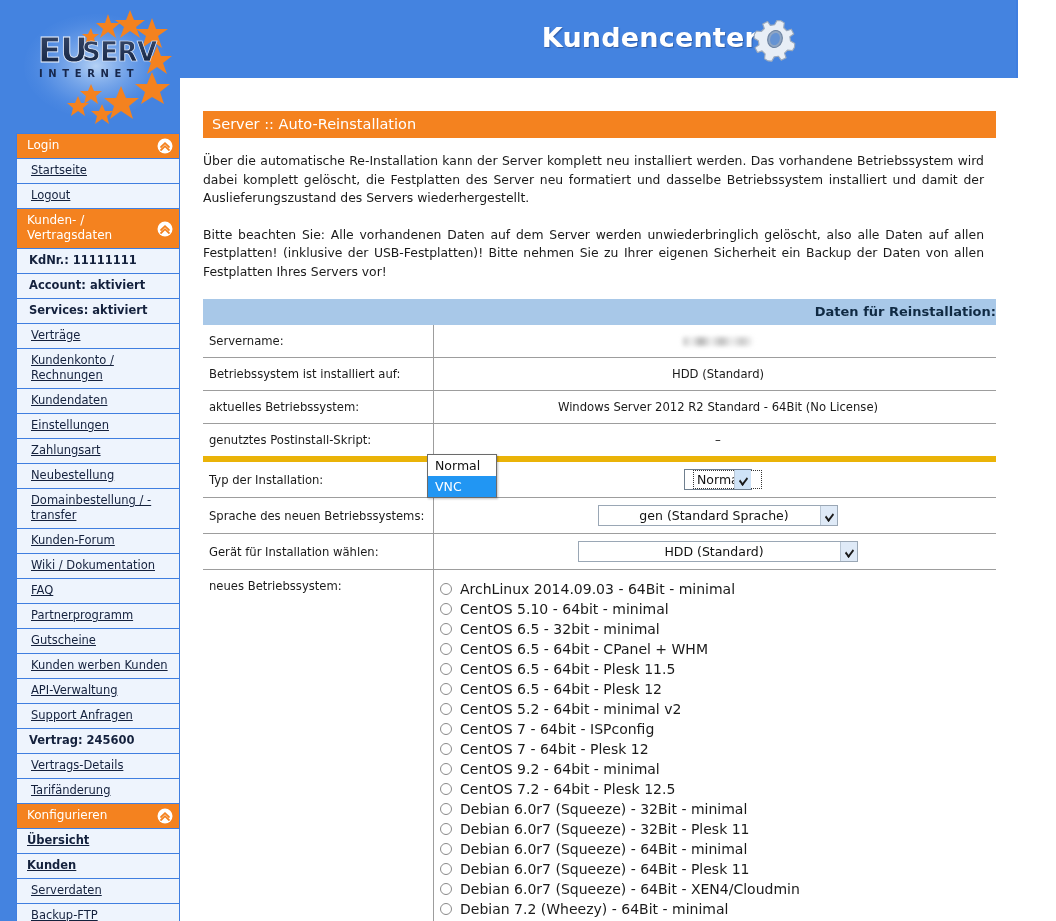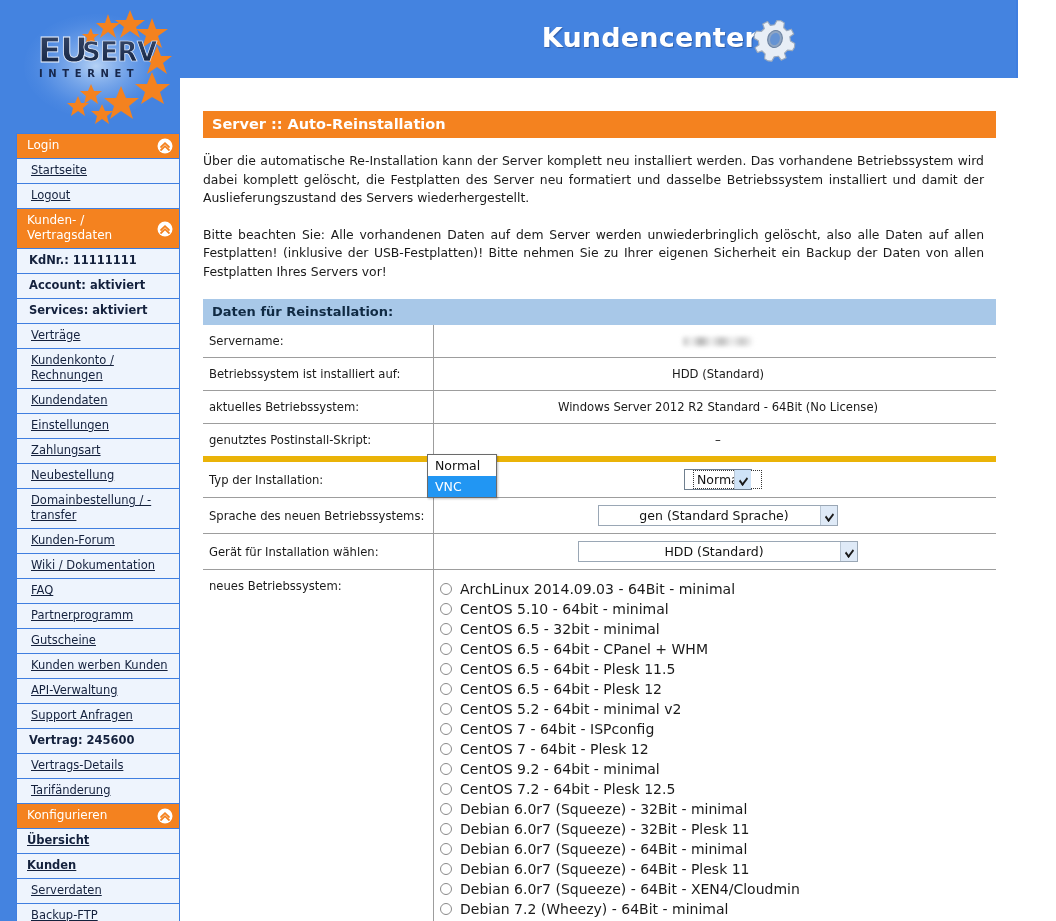--- a/index.html
+++ b/index.html
@@ -140,21 +140,21 @@
   .main {
     position: absolute;
     left: 203px;
     top: 111px;
     width: 793px;
   }
   .page-title-bar {
     background: #f4821f;
     color: #ffffff;
     font-size: 14.5px;
-    font-weight: bold;
+    font-weight: normal;
     padding: 6px 0 7px 9px;
     box-sizing: border-box;
     height: 27px;
     line-height: 14px;
   }
   .intro {
     font-size: 12.4px;
     color: #1a1a1a;
     text-align: justify;
     line-height: 18.5px;
@@ -164,20 +164,21 @@
 
   .section-bar {
     background: #a8c8e8;
     color: #102a43;
     font-size: 13px;
     font-weight: bold;
     padding: 6px 0 7px 9px;
     box-sizing: border-box;
     height: 26px;
     line-height: 13px;
+    text-align: right;
   }
 
   table.form-table {
     border-collapse: collapse;
     width: 793px;
     font-size: 11.6px;
     color: #1a1a1a;
     table-layout: fixed;
   }
   table.form-table td {

